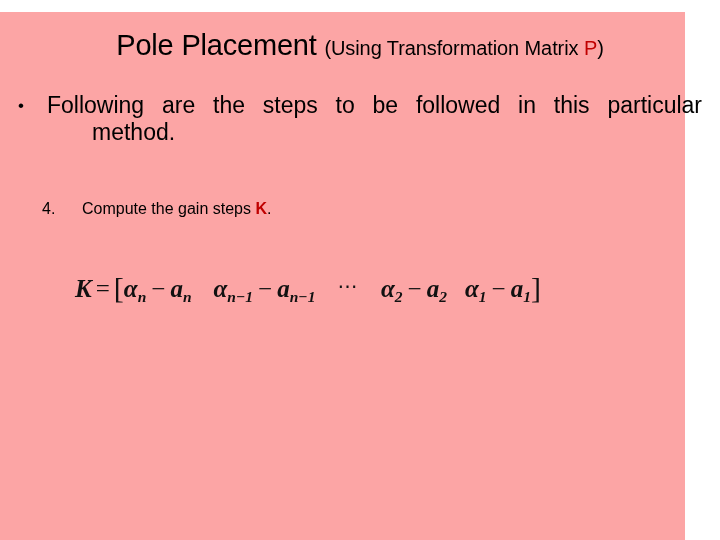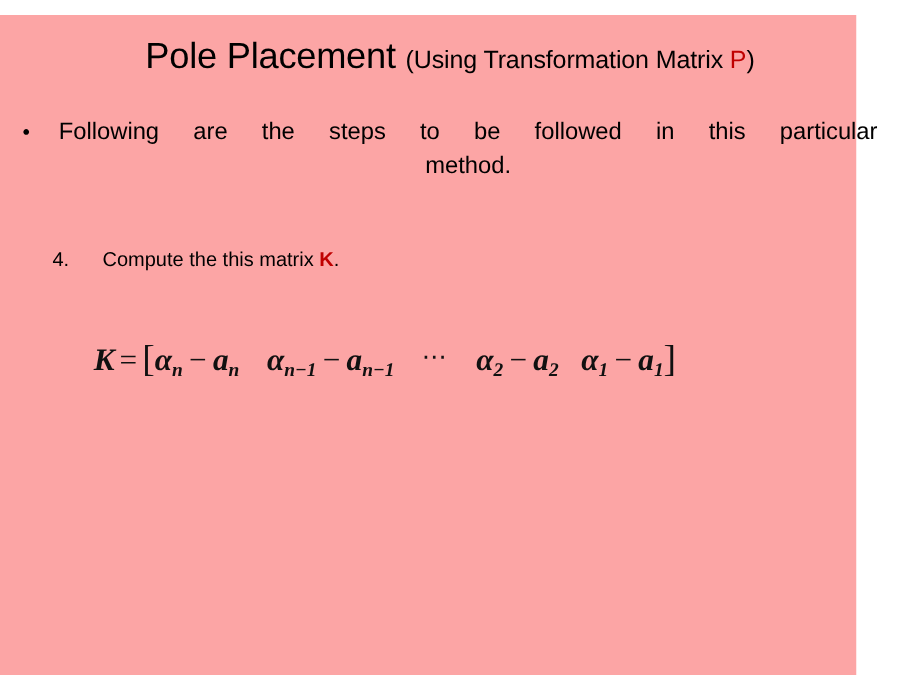--- a/index.html
+++ b/index.html
@@ -64,34 +64,35 @@
     left: 0;
     top: 1px;
     width: 20px;
     font-size: 17px;
     line-height: 26px;
     color: #000000;
     text-align: left;
   }
   .bullet-text {
     margin-left: 29px;
-    font-size: 19px;
+    font-size: 23px;
     line-height: 27px;
     text-align: justify;
     text-justify: inter-word;
     color: #000000;
   }
   .bullet-text .just-line {
     display: block;
     text-align: justify;
     text-align-last: justify;
   }
   .bullet-text .last-line {
     display: block;
-    text-align: center;
+    text-align: left;
+    margin-left: 45px;
   }
 
   
   .step-row {
     position: absolute;
     left: 42px;
     top: 186px;
     width: 620px;
     font-size: 16px;
     line-height: 22px;
@@ -176,20 +177,20 @@
 
   <div class="bullet-row">
     <span class="bullet-mark">•</span>
     <div class="bullet-text">
       <span class="just-line">Following are the steps to be followed in this particular</span>
       <span class="last-line">method.</span>
     </div>
   </div>
 
   <div class="step-row">
-    <span class="step-num">4.</span><span class="step-text">Compute the this matrix </span><b class="accent-red">K</b><span class="step-text">.</span>
+    <span class="step-num">4.</span><span class="step-text">Compute the gain steps </span><b class="accent-red">K</b><span class="step-text">.</span>
   </div>
 
   <div class="equation">
     <span class="eq-k">K</span><span class="eq-op">=</span><span class="eq-br">[</span><span class="eq-var"><span>α</span><sub>n</sub></span><span class="eq-minus">−</span><span class="eq-var"><span>a</span><sub>n</sub></span><span class="eq-gap"></span><span class="eq-var"><span>α</span><sub>n−1</sub></span><span class="eq-minus">−</span><span class="eq-var"><span>a</span><sub>n−1</sub></span><span class="eq-gap"></span><span class="eq-dots">⋯</span><span class="eq-gap"></span><span class="eq-var"><span>α</span><sub>2</sub></span><span class="eq-minus">−</span><span class="eq-var"><span>a</span><sub>2</sub></span><span class="eq-gap-wide"></span><span class="eq-var"><span>α</span><sub>1</sub></span><span class="eq-minus">−</span><span class="eq-var"><span>a</span><sub>1</sub></span><span class="eq-br">]</span>
   </div>
 
 </div>
 
 </body></html>

